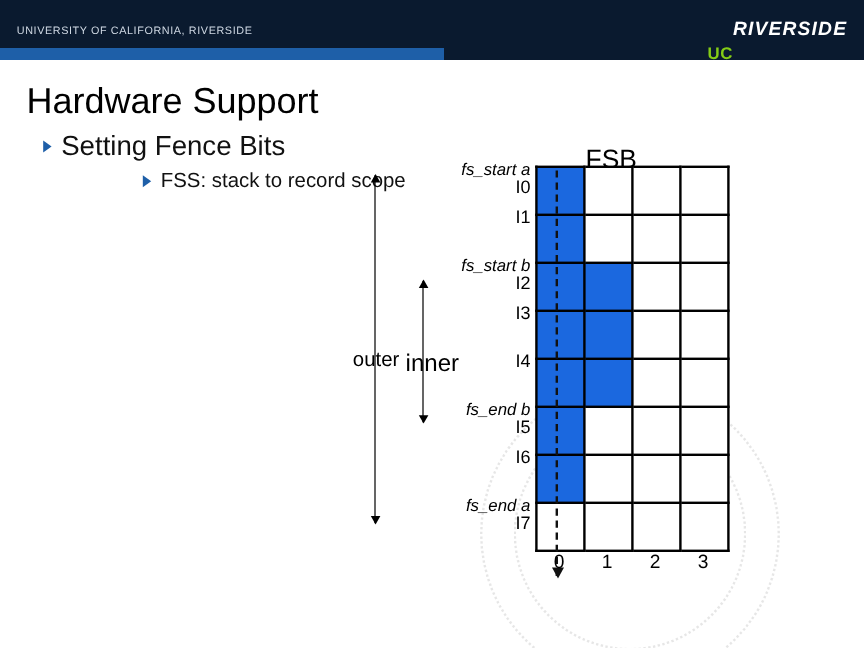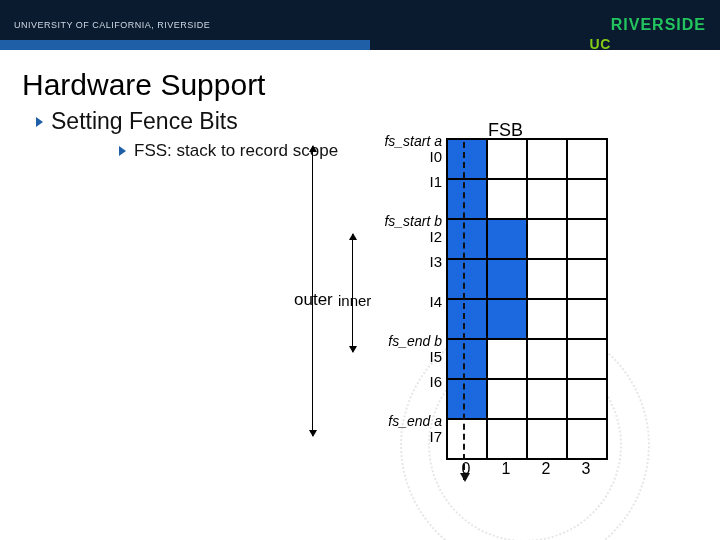--- a/index.html
+++ b/index.html
@@ -2,21 +2,21 @@
 <html><head>
 <meta charset="utf-8">
 <style>
   * { margin: 0; padding: 0; box-sizing: border-box; }
   body { font-family: Arial, Helvetica, sans-serif; width: 720px; height: 540px; background: #fff; position: relative; overflow: hidden; }
 
   .header { width: 100%; height: 50px; background: #0a1a2f; position: relative; display: flex; align-items: center; justify-content: space-between; padding: 0 14px; }
   .header .left { color: #cfd8e3; font-size: 9px; letter-spacing: .5px; font-weight: 500; text-align: right; }
   .header .right { display: flex; align-items: center; }
   .header .logo-uc { color: #84cc16; font-size: 14px; font-weight: 700; letter-spacing: .5px; margin-top: 38px; }
-  .header .logo-r { color: #22c55e; font-size: 16px; font-weight: 800; letter-spacing: 1px; }
+  .header .logo-r { color: #ffffff; font-size: 16px; font-weight: 800; letter-spacing: 1px; font-style: italic; }
   .header-accent { position: absolute; left: 0; top: 40px; width: 370px; height: 10px; background: #1e5fa8; }
 
   .title { font-family: Arial, sans-serif; font-size: 30px; font-weight: 400; color: #000; margin: 18px 0 6px 22px; }
 
   .bullet-row { display: flex; align-items: center; margin-left: 36px; }
   .bullet-row.sub { margin-left: 72px; margin-top: 6px; padding-left: 47px; }
   .chev { width: 0; height: 0; border-top: 5px solid transparent; border-bottom: 5px solid transparent; border-left: 7px solid #1e5fa8; margin-right: 8px; }
   .b-text { font-size: 23px; color: #111; }
   .b-text.sub { font-size: 17px; }
 
@@ -24,30 +24,30 @@
   .diagram { position: absolute; left: 348px; top: 130px; width: 360px; height: 400px; }
 
   
   .grid { position: absolute; left: 98px; top: 8px; }
   .grid table { border-collapse: collapse; }
   .grid td { width: 40px; height: 40px; border: 2px solid #000; background: #fff; }
   .grid td.on { background: #1b68df; }
   .col-labels { position: absolute; left: 98px; top: 330px; display: flex; }
   .col-labels span { width: 40px; text-align: center; font-size: 16px; color: #000; }
 
-  .fsb-label { position: absolute; left: 140px; top: -10px; font-size: 18px; color: #000; }
+  .fsb-label { position: absolute; left: 140px; top: -10px; font-size: 22px; color: #000; }
 
   
   .ilabels { position: absolute; left: 10px; top: 4px; width: 88px; }
   .ilabels .row { height: 40px; position: relative; text-align: right; padding-right: 4px; line-height: 1.1; font-size: 15px; color: #000; }
   .ilabels .row .ann { font-style: italic; font-size: 14px; display: block; }
 
   
   .outer-label { position: absolute; left: -64px; top: 156px; font-size: 17px; }
-  .inner-label { position: absolute; left: -20px; top: 158px; font-size: 15px; }
+  .inner-label { position: absolute; left: -20px; top: 158px; font-size: 20px; }
   .vline { position: absolute; width: 0; border-left: 1.5px solid #000; }
   .vline .head-up, .vline .head-down { position: absolute; left: -4px; width: 0; height: 0; border-left: 4px solid transparent; border-right: 4px solid transparent; }
   .vline .head-up { top: -1px; border-bottom: 7px solid #000; }
   .vline .head-down { bottom: -1px; border-top: 7px solid #000; }
   .outer-arrow { left: -46px; top: 12px; height: 290px; }
   .inner-arrow { left: -6px; top: 100px; height: 118px; }
 
   
   .dash { position: absolute; left: 115px; top: 12px; height: 338px; width: 0; border-left: 2px dashed #111; }
   .dash .dh { position: absolute; left: -5px; bottom: -2px; width: 0; height: 0; border-left: 5px solid transparent; border-right: 5px solid transparent; border-top: 9px solid #111; }

